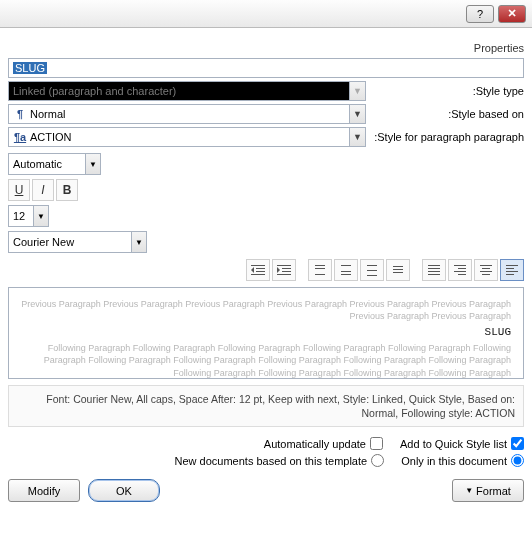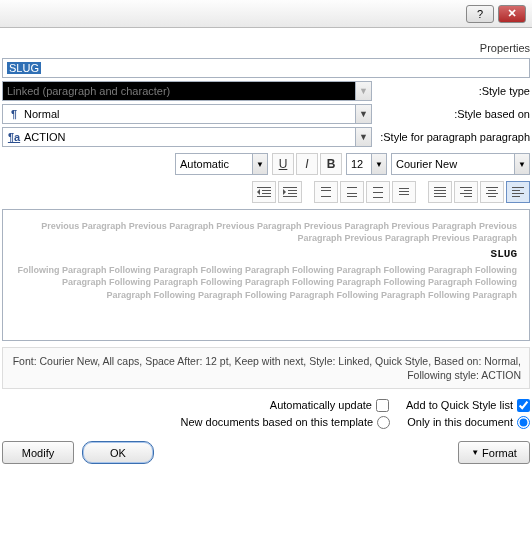--- a/index.html
+++ b/index.html
@@ -34,21 +34,21 @@
     border-radius: 3px;
     display: flex;
     align-items: center;
     justify-content: center;
     font-size: 11px;
     background: linear-gradient(#f5f5f5,#ddd);
     cursor: pointer;
   }
   .win-btn.close { background: linear-gradient(#d46a6a,#b02a2a); color:#fff; font-weight:bold;}
   .content {
-    padding: 8px 2px;
+    padding: 8px 8px;
     height: calc(545px - 28px);
     overflow: hidden;
   }
   .section-label {
     color: #333;
     margin: 6px 0 4px;
     font-size: 11px;
   }
   .row {
     display: flex;
@@ -93,20 +93,21 @@
   .para-icon {
     display:inline-block;width:14px;text-align:center;color:#2b4f8f;font-weight:bold;margin-right:3px;
   }
   .toolbar {
     display:flex;
     gap:4px;
     margin:6px 0;
     direction: ltr;
     justify-content:flex-end;
     flex-wrap:nowrap;
+    flex-direction:column;
   }
   .tb-group { display:flex; gap:2px; align-items:center;}
   .tb-btn {
     width:22px;height:22px;border:1px solid #cfcfcf;background:#fafafa;
     display:flex;align-items:center;justify-content:center;font-size:12px;cursor:pointer;
     color:#333;
   }
   .tb-combo { display:flex; }
   .tb-combo .tb-field {
     height:22px;border:1px solid #a8b2c0;background:#fff;padding:0 4px;display:flex;align-items:center;font-size:11px;
@@ -115,31 +116,31 @@
     width:15px;height:22px;border:1px solid #a8b2c0;border-left:none;background:linear-gradient(#f4f4f4,#e2e2e2);
     display:flex;align-items:center;justify-content:center;font-size:8px;cursor:pointer;
   }
   .align-row {
     display:flex; gap:2px; direction:ltr; justify-content:flex-end; margin:4px 0;
   }
   .align-row .tb-btn { width:24px; }
   .align-row .sep { width:8px; }
   .align-row .tb-btn.active { border-color:#6a8fc5; background:#dce8f7; }
   .preview {
-    border:1px solid #a8b2c0; height:132px; margin:6px 0; padding:10px 12px;
-    direction:rtl; overflow:hidden; background:#fff;font-weight:bold;
+    border:1px solid #a8b2c0; height:92px; margin:6px 0; padding:10px 12px;
+    direction:rtl; overflow:hidden; background:#fff;
   }
   .pv-line { font-size:9px; color:#b8b8b8; line-height:1.35; text-align:right;}
   .pv-sample { font-family:"Courier New",monospace; font-size:11px; color:#111; padding:4px 0; text-align:right;}
   .desc-box {
     border:1px solid #ddd; background:#fafafa; padding:6px 8px; font-size:10.5px; color:#444;
     direction:rtl; text-align:right; line-height:1.35; margin:4px 0 10px;
   }
   .opts { direction:rtl; text-align:right; margin:2px 0;}
-  .opts label { display:inline-flex; gap:4px; margin-left:14px; font-size:11px; cursor:pointer;}
+  .opts label { display:inline-flex; align-items:center; gap:4px; margin-left:14px; font-size:11px; cursor:pointer;}
   .opts input { cursor:pointer; }
   .footer {
     display:flex; justify-content:space-between; align-items:center; margin-top:10px;
     direction:rtl;
   }
   .btn {
     min-width:72px; height:23px; border:1px solid #8a8a8a; border-radius:3px;
     background:linear-gradient(#fdfdfd,#e4e4e4); font-size:11px; cursor:pointer;
     display:inline-flex;align-items:center;justify-content:center;gap:3px;
     padding:0 10px;

